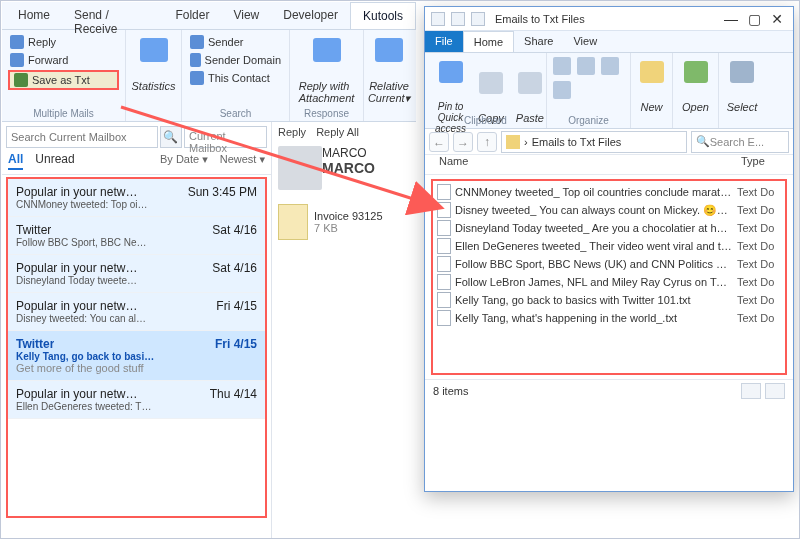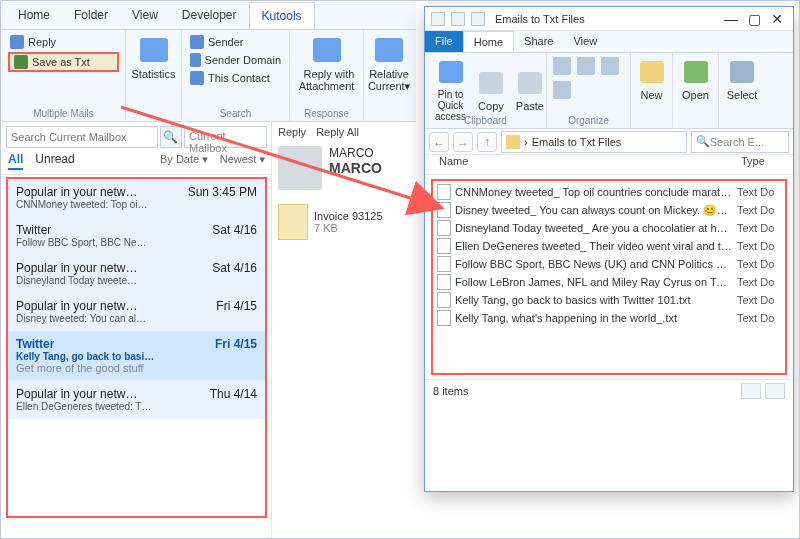--- a/index.html
+++ b/index.html
@@ -2,30 +2,30 @@
 <html><head>
 <meta charset="utf-8">
 <style>
   * { box-sizing: border-box; margin: 0; padding: 0; font-family: "Segoe UI", Tahoma, sans-serif; }
   body { width: 800px; height: 539px; background: #fff; position: relative; overflow: hidden; font-size: 12px; color: #333; border: 1px solid #c0c8d8; }
 
   
   .ol { position: absolute; left: 1px; top: 1px; width: 414px; height: 537px; background: #fff; }
   .ol-tabs { display: flex; height: 28px; background: #f3f8ff; border-bottom: 1px solid #cdd8e6; padding-left: 4px; }
   .ol-tabs span { padding: 6px 12px 4px; font-size: 12px; color: #3b3b3b; cursor: pointer; }
-  .ol-tabs span.active { background: #fff; border: 1px solid #cdd8e6; border-bottom: none; color: #1d4ed8; }
+  .ol-tabs span.active { background: #fff; border: 1px solid #cdd8e6; border-bottom: none; color: #0f172a; }
 
   .ol-ribbon { display: flex; height: 92px; background: #f3f8ff; border-bottom: 1px solid #cdd8e6; }
   .group { border-right: 1px solid #dce3ee; display: flex; flex-direction: column; justify-content: space-between; height: 100%; padding: 4px 6px 14px; position: relative; }
   .group .title { position: absolute; bottom: 2px; left: 0; right: 0; text-align: center; font-size: 10px; color: #7a889b; }
   .stack { display: flex; flex-direction: column; gap: 2px; }
   .rbtn { display: flex; align-items: center; gap: 4px; font-size: 11px; padding: 1px 2px; cursor: pointer; white-space: nowrap; }
   .rbtn .ico { width: 14px; height: 14px; background: #5b8ed6; border-radius: 2px; display: inline-block; }
   .rbtn.save-txt { border: 2px solid #fc5b56; background: #f0ecd0; padding: 1px 4px; }
-  .bigbtn { display: flex; flex-direction: column; align-items: center; justify-content: center; font-size: 11px; gap: 6px; padding: 4px 4px; cursor: pointer; }
+  .bigbtn { display: flex; flex-direction: column; align-items: center; justify-content: center; font-size: 11px; gap: 18px; padding: 4px 4px; cursor: pointer; font-style: italic; }
   .bigbtn .ico { width: 28px; height: 24px; background: #6aa3f0; border-radius: 3px; }
 
   .ol-body { display: flex; height: 416px; }
   .ol-list { width: 270px; border-right: 1px solid #dfe4ec; display: flex; flex-direction: column; }
   .search-row { display: flex; padding: 4px 4px 2px; gap: 2px; }
   .search-row input { flex: 1; height: 22px; border: 1px solid #c6d0dd; padding: 0 4px; font-size: 11px; }
   .search-row .sbtn { width: 22px; height: 22px; border: 1px solid #c6d0dd; background: #f0f4f9; text-align: center; line-height: 20px; color: #3b6fb4; cursor: pointer; }
   .search-row .f2 { flex: 1; border: 1px solid #c6d0dd; height: 22px; font-size: 11px; color: #888; padding: 3px 4px; cursor: pointer; }
 
   .filter-row { display: flex; border-bottom: 1px solid #e2e7ef; padding: 2px 6px 4px; align-items: baseline; gap: 12px; text-align: right; }
@@ -37,21 +37,21 @@
   .mail { padding: 6px 8px; border-bottom: 1px solid #eef1f5; cursor: pointer; background: #e8f3ff; }
   .mail .top { display: flex; justify-content: space-between; font-size: 12px; color: #222; }
   .mail .top .subj { white-space: nowrap; overflow: hidden; text-overflow: ellipsis; max-width: 160px; }
   .mail .sub { font-size: 10px; color: #555; white-space: nowrap; overflow: hidden; text-overflow: ellipsis; }
   .mail .extra { font-size: 11px; color: #888; }
   .mail.selected { background: #cfe7ff; }
   .mail.selected .top, .mail.selected .sub { color: #1151b2; font-weight: 600; }
 
   .ol-preview { flex: 1; padding: 4px 6px; }
   .prev-tools { display: flex; gap: 10px; font-size: 11px; color: #444; padding-bottom: 4px; }
-  .prev-head { display: flex; gap: 7px; margin-top: 4px; }
+  .prev-head { display: flex; gap: 0; margin-top: 4px; }
   .avatar { width: 44px; height: 44px; background: #d7dbe1; border-radius: 2px; }
   .pv-name { font-size: 12px; color: #333; }
   .pv-subj { font-size: 14px; font-weight: 600; color: #444; }
   .attach { margin-top: 14px; display: flex; gap: 6px; align-items: center; }
   .attach .aicon { width: 30px; height: 36px; background: #f7e9b7; border: 1px solid #d9c97a; }
   .attach .at { font-size: 11px; }
 
   
   .ex { position: absolute; left: 423px; top: 5px; width: 370px; height: 486px; background: #fff; border: 1px solid #6d9bd6; box-shadow: 0 6px 18px rgba(0,0,0,.25); }
   .ex-top { height: 24px; background: #fff; display: flex; align-items: center; font-size: 11px; border-bottom: 1px solid #dbe4f0; }
@@ -94,33 +94,38 @@
   
   .arrow { position: absolute; left: 120px; top: 106px; width: 330px; height: 100px; pointer-events: none; }
   .arrow svg { overflow: visible; }
 </style>
 </head>
 <body>
 
 <div class="ol">
   <div class="ol-tabs">
       <span>Home</span>
+      <span>Send / Receive</span>
       <span>Folder</span>
       <span>View</span>
       <span>Developer</span>
       <span class="active">Kutools</span>
     </div>
 
   <div class="ol-ribbon">
     <div class="group" style="width:124px">
       <div class="stack">
         <div class="rbtn">
             <span class="ico"></span>
             <span>Reply</span>
           </div>
+        <div class="rbtn">
+            <span class="ico"></span>
+            <span>Forward</span>
+          </div>
         <div class="rbtn save-txt">
             <span class="ico" style="background:#4f8a41"></span>
             <span>Save as Txt</span>
           </div>
       </div>
       <div class="title">Multiple Mails</div>
     </div>
     <div class="group" style="width:56px">
       <div class="bigbtn">
           <span class="ico"></span>
@@ -140,21 +145,21 @@
         <div class="rbtn">
             <span class="ico"></span>
             <span>This Contact</span>
           </div>
       </div>
       <div class="title">Search</div>
     </div>
     <div class="group" style="width:74px">
       <div class="bigbtn">
           <span class="ico"></span>
-          <span style="text-align:right">Reply with Attachment</span>
+          <span style="text-align:left">Reply with Attachment</span>
         </div>
       <div class="title">Response</div>
     </div>
     <div class="group" style="width:50px;border-right:none">
       <div class="bigbtn">
           <span class="ico"></span>
           <span style="text-align:center">Relative Current▾</span>
         </div>
     </div>
   </div>

